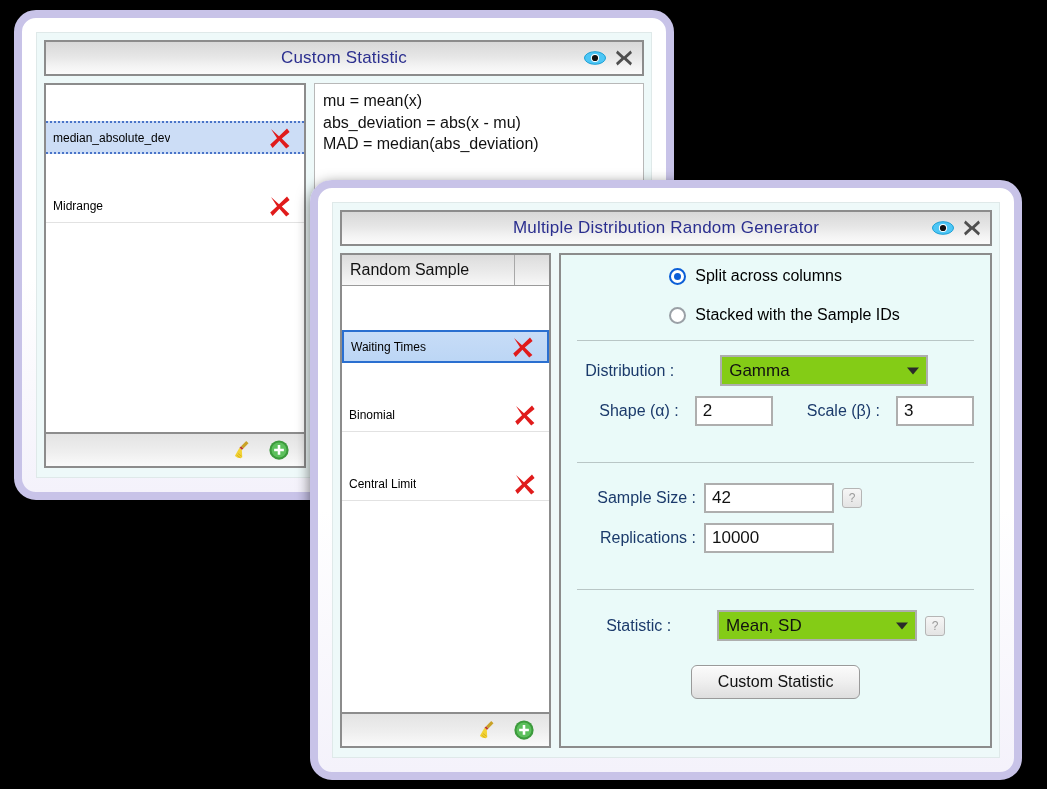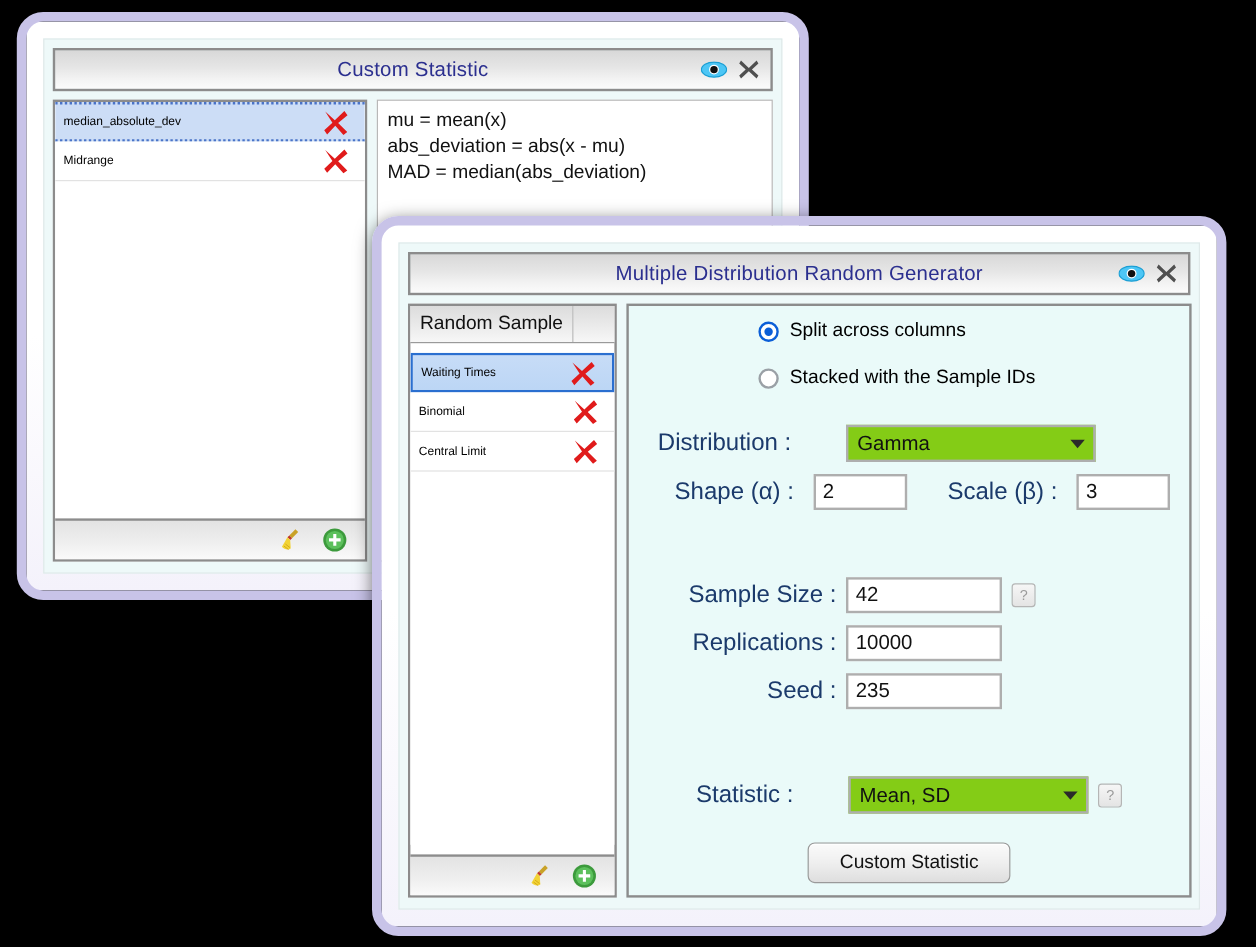--- a/index.html
+++ b/index.html
@@ -72,24 +72,25 @@
     font-size: 16px; color: #111;
     white-space: nowrap;
   }
   .lh-cell.grow { flex: 1 1 auto; }
   .lh-cell.narrow { width: 34px; border-right: none; }
 
   .list-rows { flex: 1 1 auto; background: #ffffff; overflow: hidden; }
   .list-row {
     display: flex; align-items: center; justify-content: space-between;
     height: 33px; padding: 0 12px 0 4px;
-    font-size: 10px; color: #000;
+    font-size: 12px; color: #000;
     background: #ffffff;
     border-bottom: 1px solid #e2e2e2;
     position: relative;
+    margin-top: 36px;
   }
   .list-row.selected {
     background: linear-gradient(180deg,#c7dcf7 0%,#bcd6f5 100%);
     border: 2px solid #2a6fd0;
   }
   .list-row.selected-dotted {
     background: #ccddf6;
     border-top: 2px dotted #4a74c8;
     border-bottom: 2px dotted #4a74c8;
     border-left: none; border-right: none;
@@ -139,21 +140,21 @@
   .radio.on::after {
     content:""; position: absolute; left: 3px; top: 3px;
     width: 7px; height: 7px; border-radius: 50%; background: #0b5ed7;
   }
   .hr { height: 1px; background: #b9c6c6; margin: 16px 0 14px 0; }
   .hr.tall { margin: 26px 0 20px 0; }
 
   .field-row { display: flex; align-items: center; gap: 8px; margin-bottom: 10px; }
   .field-row.center { justify-content: center; }
   .field-row.right  { justify-content: flex-end; padding-right: 112px; }
-  .flabel { font-size: 20px; color: #1b3a6b; white-space: nowrap; }
+  .flabel { font-size: 16px; color: #1b3a6b; white-space: nowrap; }
   .ftext {
     background: #ffffff; border: 2px solid #aeaeae;
     height: 30px; padding: 0 6px;
     font-size: 17px; color: #111;
     display: flex; align-items: center;
     font-family: "Liberation Sans", sans-serif;
   }
   .ftext.w70  { width: 78px; }
   .ftext.w128 { width: 130px; }
   .fselect {
@@ -366,24 +367,20 @@
             <span class="flabel">Sample Size :</span>
             <div class="ftext w128">42</div>
             <div class="help-btn">?</div>
           </div>
 
           <div class="field-row right" style="padding-right:140px;">
             <span class="flabel">Replications :</span>
             <div class="ftext w128">10000</div>
           </div>
 
-          <div class="field-row right" style="padding-right:140px;">
-            <span class="flabel">Seed :</span>
-            <div class="ftext w128">235</div>
-          </div>
 
           <div class="hr tall"></div>
 
           <div class="field-row center">
             <span class="flabel">Statistic :</span>
             <div class="fselect w198">
               <span>Mean, SD</span>
               <span class="caret"></span>
             </div>
             <div class="help-btn">?</div>

